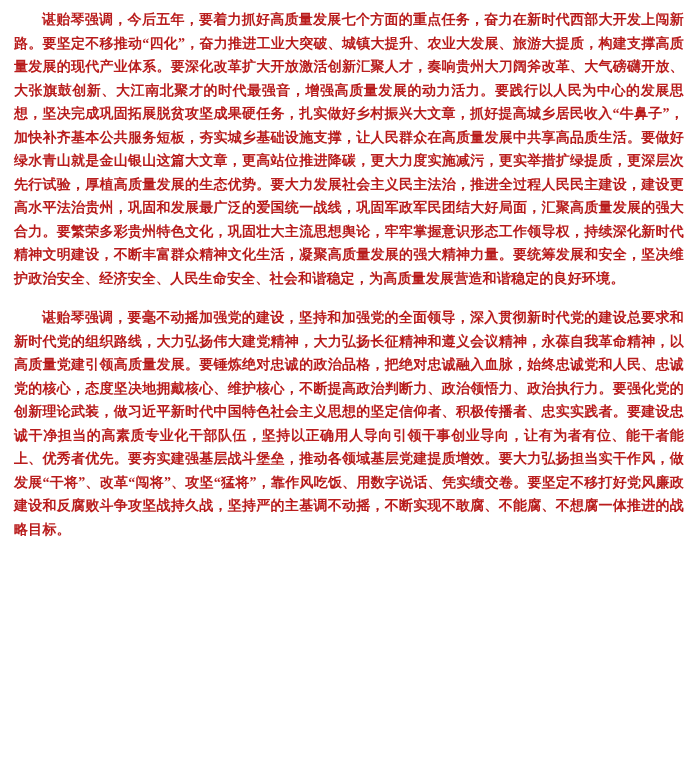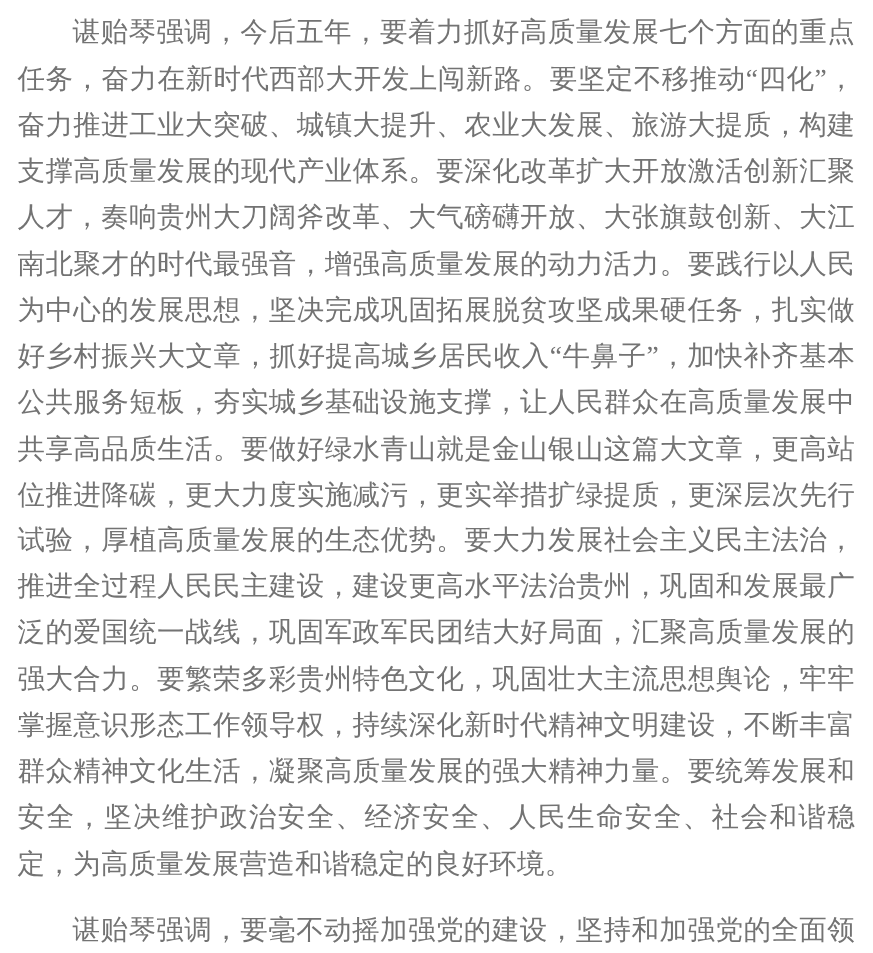--- a/index.html
+++ b/index.html
@@ -17,27 +17,27 @@
   .page {
     box-sizing: border-box;
     width: 698px;
     height: 762px;
     padding: 8px 14px 0 14px;
     background: #ffffff;
   }
   .para {
     margin: 0 0 16px 0;
     text-indent: 2em;
-    font-size: 22px;
+    font-size: 14px;
     line-height: 1.68;
     text-align: justify;
     text-justify: inter-ideograph;
     letter-spacing: 0.2px;
-    color: #737373;
-    font-weight: 400;
+    color: #b91c1c;
+    font-weight: 700;
   }
   .para:last-child {
     margin-bottom: 0;
   }
 </style>
 </head>
 <body>
 
 <div class="page">
   <p class="para">谌贻琴强调，今后五年，要着力抓好高质量发展七个方面的重点任务，奋力在新时代西部大开发上闯新路。要坚定不移推动“四化”，奋力推进工业大突破、城镇大提升、农业大发展、旅游大提质，构建支撑高质量发展的现代产业体系。要深化改革扩大开放激活创新汇聚人才，奏响贵州大刀阔斧改革、大气磅礴开放、大张旗鼓创新、大江南北聚才的时代最强音，增强高质量发展的动力活力。要践行以人民为中心的发展思想，坚决完成巩固拓展脱贫攻坚成果硬任务，扎实做好乡村振兴大文章，抓好提高城乡居民收入“牛鼻子”，加快补齐基本公共服务短板，夯实城乡基础设施支撑，让人民群众在高质量发展中共享高品质生活。要做好绿水青山就是金山银山这篇大文章，更高站位推进降碳，更大力度实施减污，更实举措扩绿提质，更深层次先行试验，厚植高质量发展的生态优势。要大力发展社会主义民主法治，推进全过程人民民主建设，建设更高水平法治贵州，巩固和发展最广泛的爱国统一战线，巩固军政军民团结大好局面，汇聚高质量发展的强大合力。要繁荣多彩贵州特色文化，巩固壮大主流思想舆论，牢牢掌握意识形态工作领导权，持续深化新时代精神文明建设，不断丰富群众精神文化生活，凝聚高质量发展的强大精神力量。要统筹发展和安全，坚决维护政治安全、经济安全、人民生命安全、社会和谐稳定，为高质量发展营造和谐稳定的良好环境。</p>

